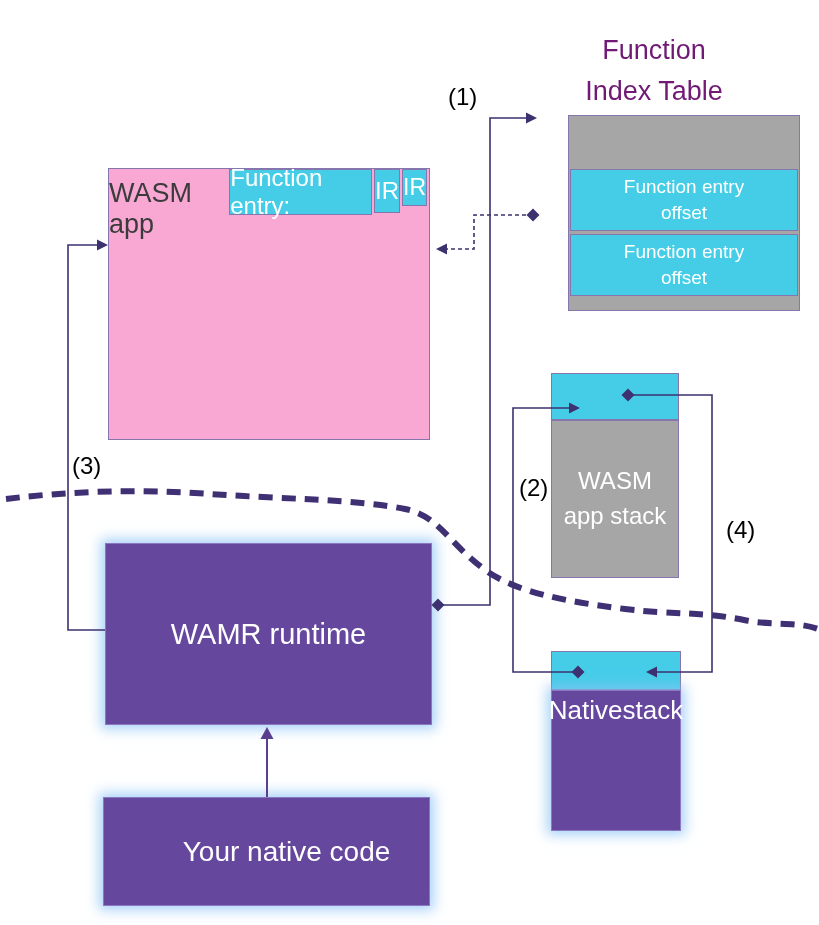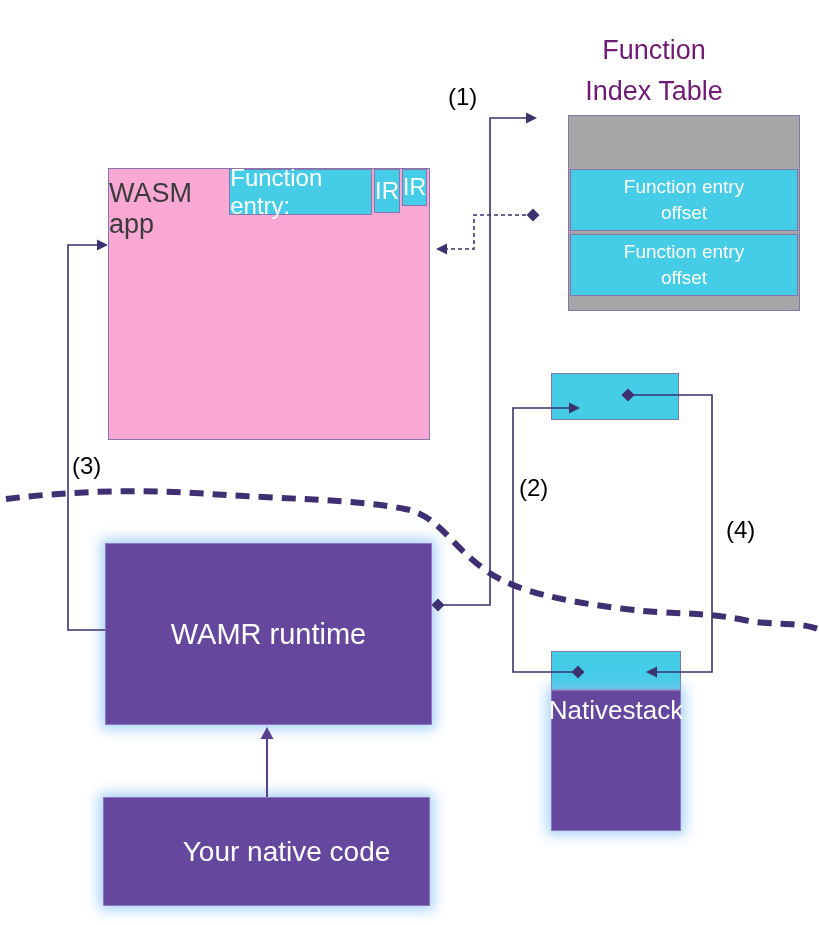--- a/index.html
+++ b/index.html
@@ -144,20 +144,24 @@
   </div>
 
   <div class="abs wasm-app">
     <div class="wa-title">WASM app</div>
     <div class="wa-row wa-row-1">Function entry:</div>
     <div class="wa-row wa-row-2">IR</div>
     <div class="wa-row wa-row-3">IR</div>
   </div>
 
   <div class="abs app-stack-header"></div>
+  <div class="abs app-stack-body">
+    <span>WASM</span>
+    <span>app stack</span>
+  </div>
 
   <div class="abs native-stack-header"></div>
   <div class="abs native-stack-body">
     <span>Native</span>
     <span>stack</span>
   </div>
 
   <div class="abs wamr">
     <span>WAMR runtime</span>
   </div>

